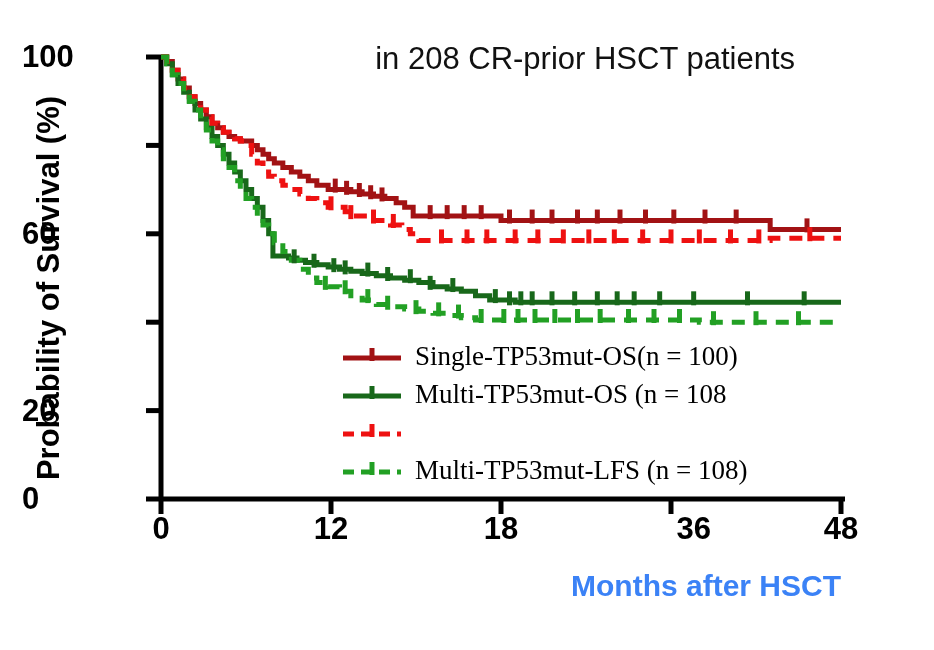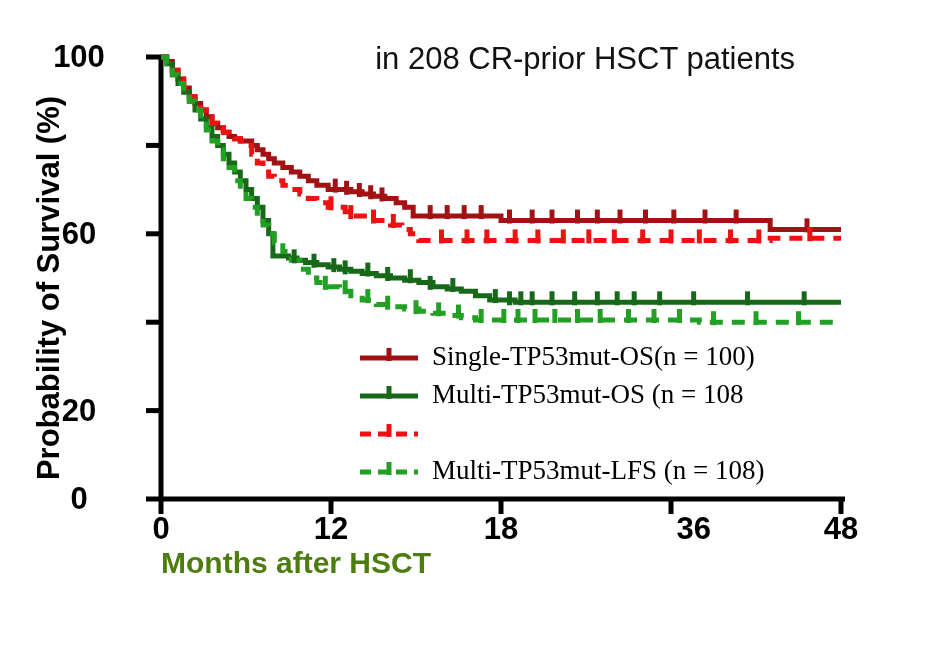--- a/index.html
+++ b/index.html
@@ -10,46 +10,46 @@
   #figure{position:relative;width:934px;height:650px;background:#fff;}
 
   
   #ylabel{
     position:absolute;left:-186px;top:268px;width:470px;height:40px;
     transform:rotate(-90deg);
     font:bold 31px "Liberation Sans",sans-serif;color:#000;
     text-align:center;line-height:40px;white-space:nowrap;
   }
   #xlabel{
-    position:absolute;left:161px;top:543px;width:680px;height:40px;
-    font:bold 30px "Liberation Sans",sans-serif;color:#4d7c0f;
-    text-align:left;line-height:40px;white-space:nowrap;
+    position:absolute;left:161px;top:566px;width:680px;height:40px;
+    font:bold 30px "Liberation Sans",sans-serif;color:#3b82f6;
+    text-align:right;line-height:40px;white-space:nowrap;
   }
   #title{
     position:absolute;left:255px;top:40px;width:540px;height:38px;
     font:normal 31px "Liberation Sans",sans-serif;color:#111;
     text-align:right;line-height:38px;white-space:nowrap;
   }
 
   
   .ytick{
-    position:absolute;right:0;width:90px;text-align:center;
+    position:absolute;right:12px;width:90px;text-align:left;
     font:bold 31px "Liberation Sans",sans-serif;color:#000;
     height:34px;line-height:34px;
   }
   #yticks{position:absolute;left:34px;top:0;width:90px;height:650px;}
   .xtick{
     position:absolute;top:0;width:80px;text-align:center;
     font:bold 31px "Liberation Sans",sans-serif;color:#000;
     height:34px;line-height:34px;
   }
   #xticks{position:absolute;left:0;top:512px;width:934px;height:40px;}
 
   
-  #legend{position:absolute;left:360px;top:337px;width:520px;}
+  #legend{position:absolute;left:343px;top:337px;width:520px;}
   .legend-row{display:flex;align-items:center;height:38px;}
   .legend-key{position:relative;width:58px;height:26px;flex:0 0 58px;margin-right:14px;}
   .legend-label{
     font:normal 27px "Liberation Serif",serif;color:#000;
     white-space:nowrap;line-height:30px;
   }
 </style>
 </head>
 <body>
 

